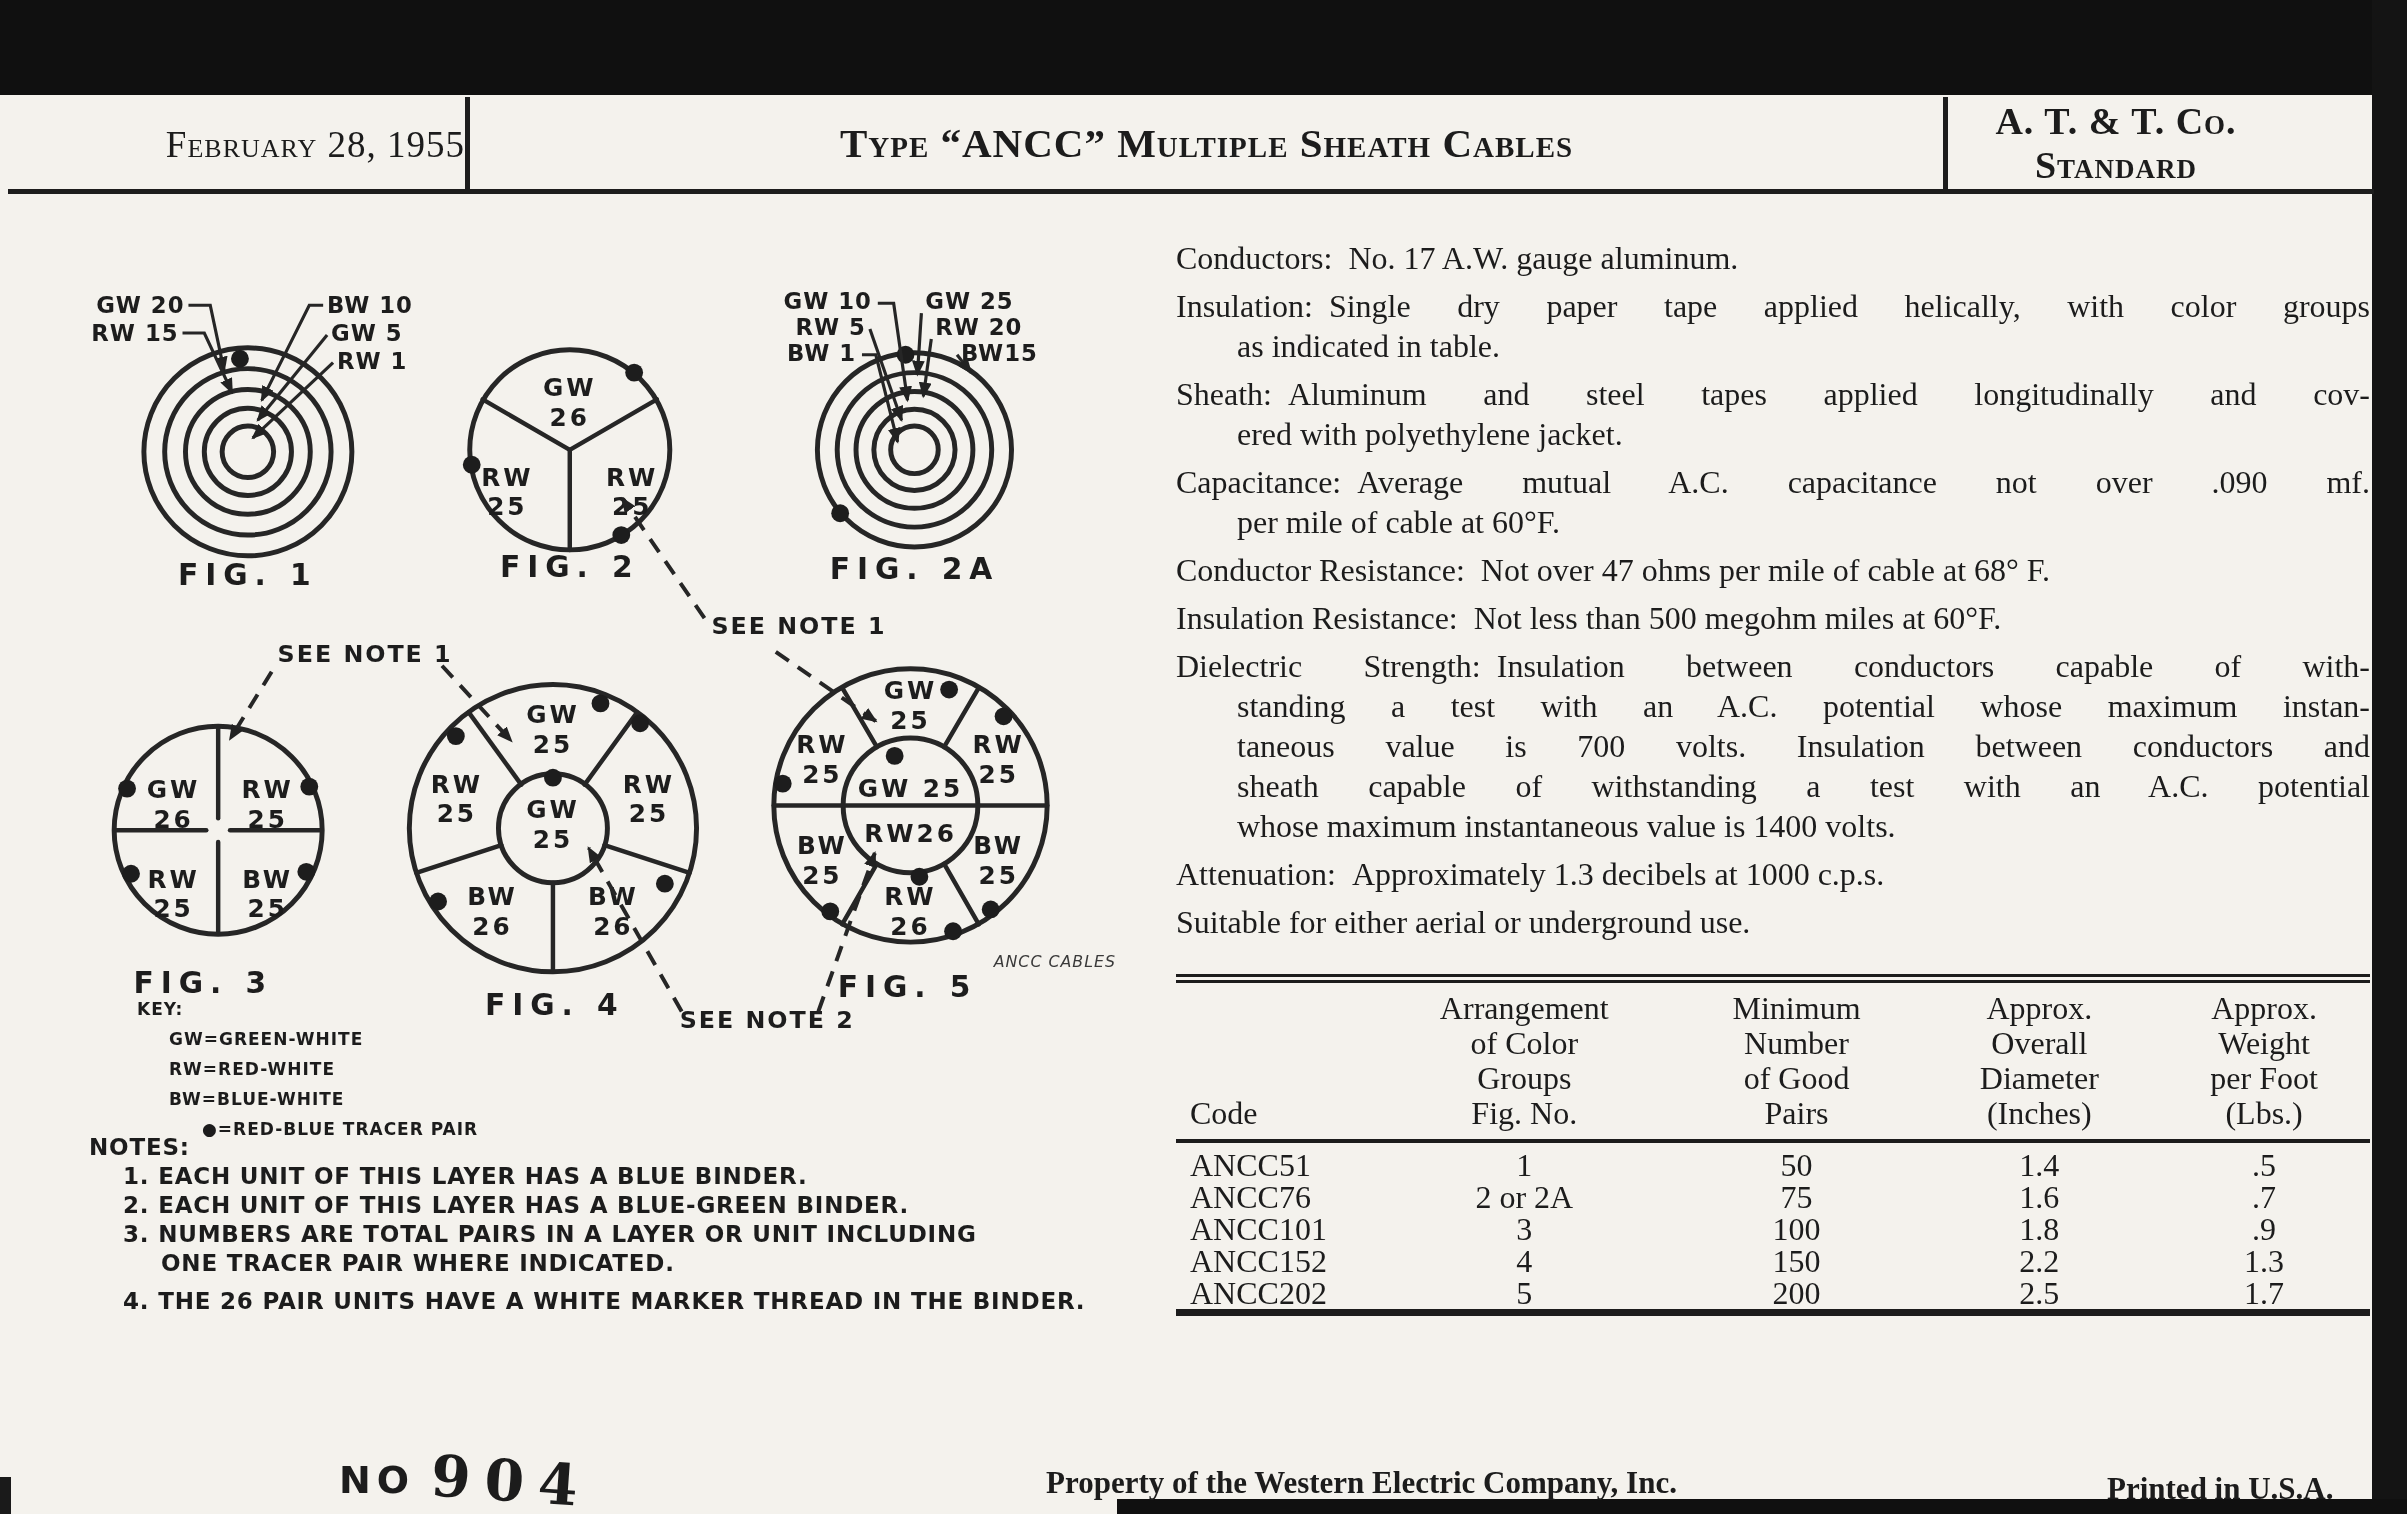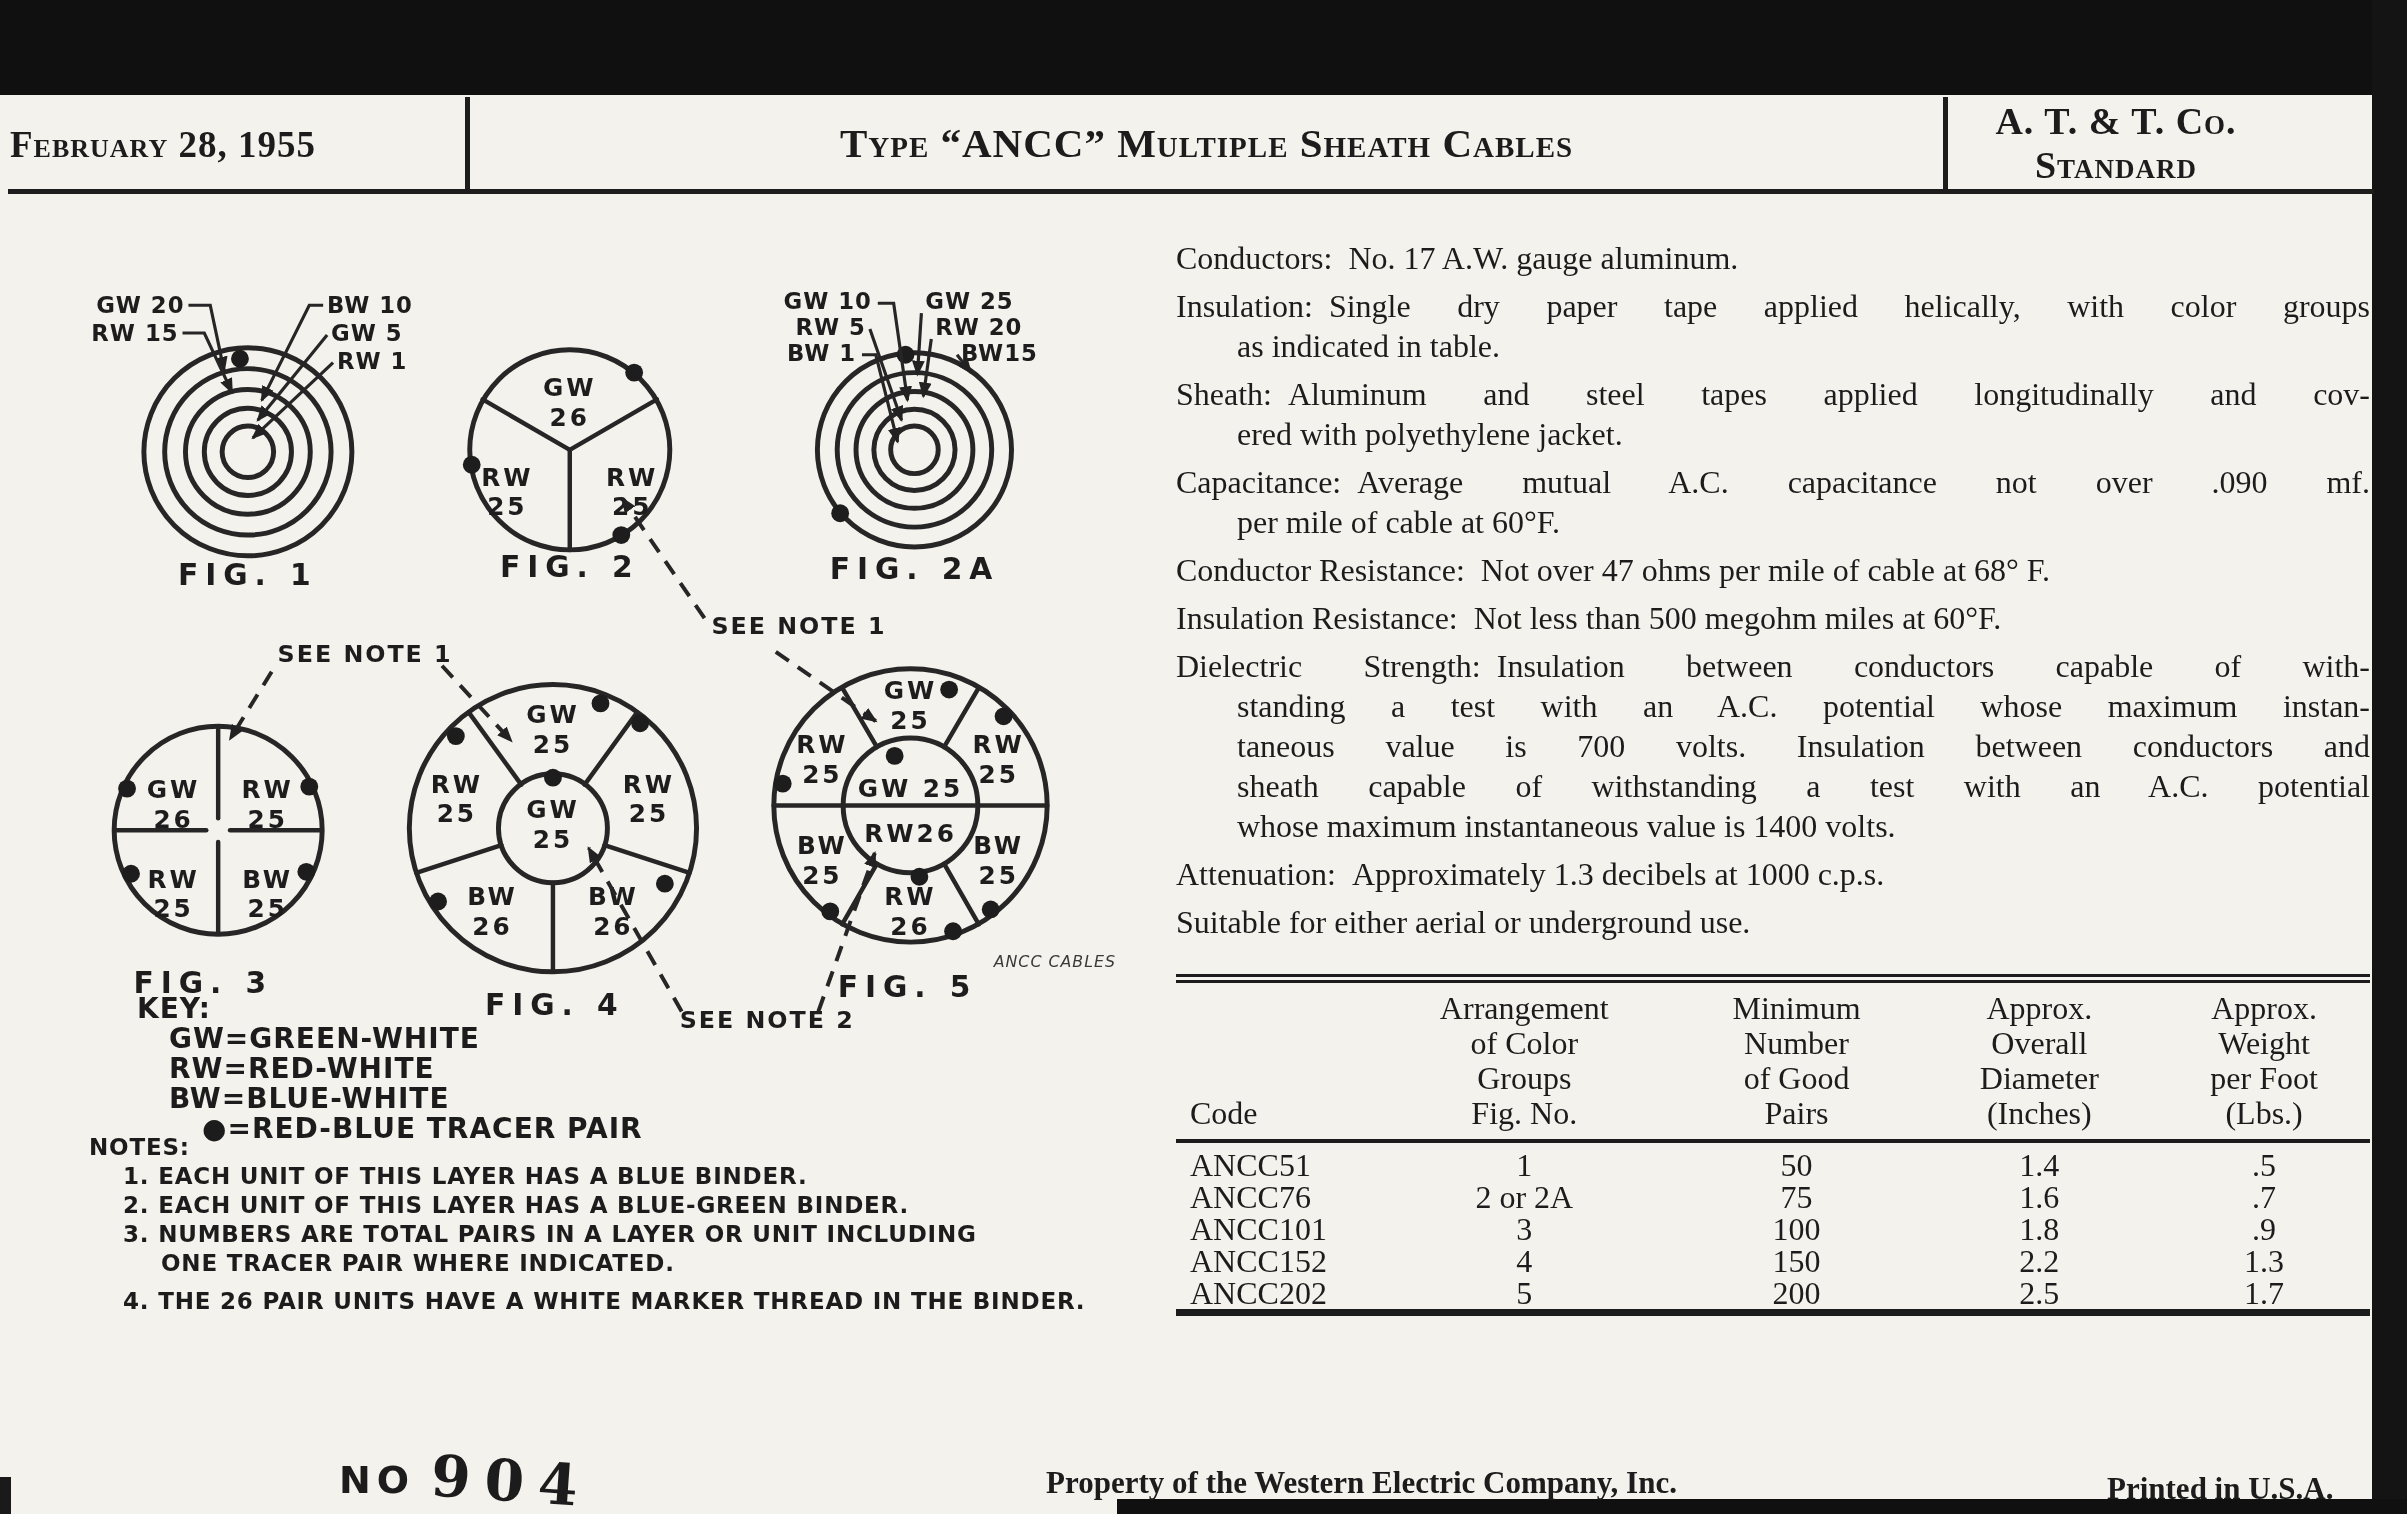--- a/index.html
+++ b/index.html
@@ -8,21 +8,21 @@
   
   .band-top{position:absolute;left:0;top:0;width:2408px;height:95px;background:#101010;}
   .band-right{position:absolute;left:2372px;top:0;width:36px;height:1515px;background:#141414;}
   .band-bottom{position:absolute;left:1117px;top:1499px;width:1291px;height:16px;background:#101010;}
   .blob-bl{position:absolute;left:0;top:1477px;width:11px;height:38px;background:#1a1a1a;}
   
   .mast-rule{position:absolute;left:8px;top:189px;width:2366px;height:5px;background:#1d1d1d;}
   .mast-div1{position:absolute;left:465px;top:97px;width:5px;height:93px;background:#1d1d1d;}
   .mast-div2{position:absolute;left:1943px;top:97px;width:5px;height:93px;background:#1d1d1d;}
   .date-cell{position:absolute;left:10px;top:95px;width:455px;height:95px;line-height:99px;
-             text-align:left;font-variant:small-caps;font-weight:700;font-size:37px;letter-spacing:1px;}
+             text-align:right;font-variant:small-caps;font-weight:400;font-size:37px;letter-spacing:1px;}
   .title-cell{position:absolute;left:470px;top:95px;width:1473px;height:95px;line-height:97px;
               text-align:center;font-variant:small-caps;font-weight:700;font-size:41px;letter-spacing:1px;}
   .std-cell{position:absolute;left:1948px;top:99px;width:336px;height:95px;text-align:center;
             font-variant:small-caps;font-weight:700;font-size:38px;line-height:44px;letter-spacing:1px;}
   
   .specs{position:absolute;left:1176px;top:238px;width:1194px;font-size:32px;line-height:40px;}
   .spec{margin:0 0 8px 0;}
   .sline{text-align:left;}
   .sline.just{text-align:justify;text-align-last:justify;}
   .sline.cont{padding-left:61px;}
@@ -33,21 +33,21 @@
               border-top:9px double #1c1c1c;border-bottom:7px solid #1c1c1c;font-size:32px;}
   .spec-table thead tr{border-bottom:4px solid #1c1c1c;}
   .spec-table th{font-weight:400;vertical-align:bottom;padding:8px 0 8px 0;text-align:center;line-height:35px;}
   .spec-table th.code-h{text-align:left;padding-left:14px;}
   .spec-table td{text-align:center;line-height:32px;padding:0;}
   .spec-table td.code-c{text-align:left;padding-left:14px;}
   .spec-table tbody tr:first-child td{padding-top:6px;}
   .hl{display:block;}
   
   .key{position:absolute;left:137px;top:994px;font-family:"DejaVu Sans",sans-serif;font-weight:700;
-       font-size:28px;line-height:30px;letter-spacing:1px;}
+       font-size:17px;line-height:30px;letter-spacing:1px;}
   .key .entry{padding-left:32px;}
   .key .entry.tracer{padding-left:65px;}
   .notes{position:absolute;left:89px;top:1133px;font-family:"DejaVu Sans",sans-serif;font-weight:700;
          font-size:23px;line-height:29px;letter-spacing:0.8px;}
   .notes .item{padding-left:34px;}
   .notes .item .cont{padding-left:38px;}
   .notes .item.gap{margin-top:9px;}
   
   .f-catalog{position:absolute;left:71px;top:1521px;font-variant:small-caps;font-weight:700;
              font-size:46px;letter-spacing:4px;}

